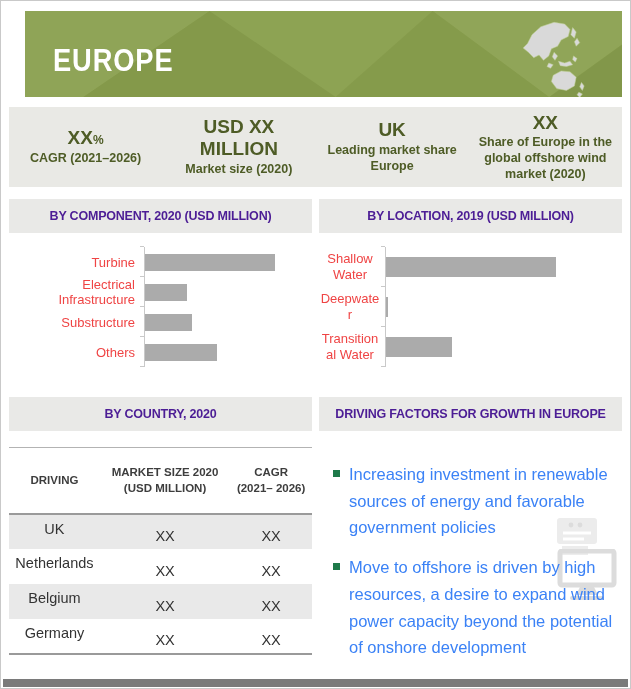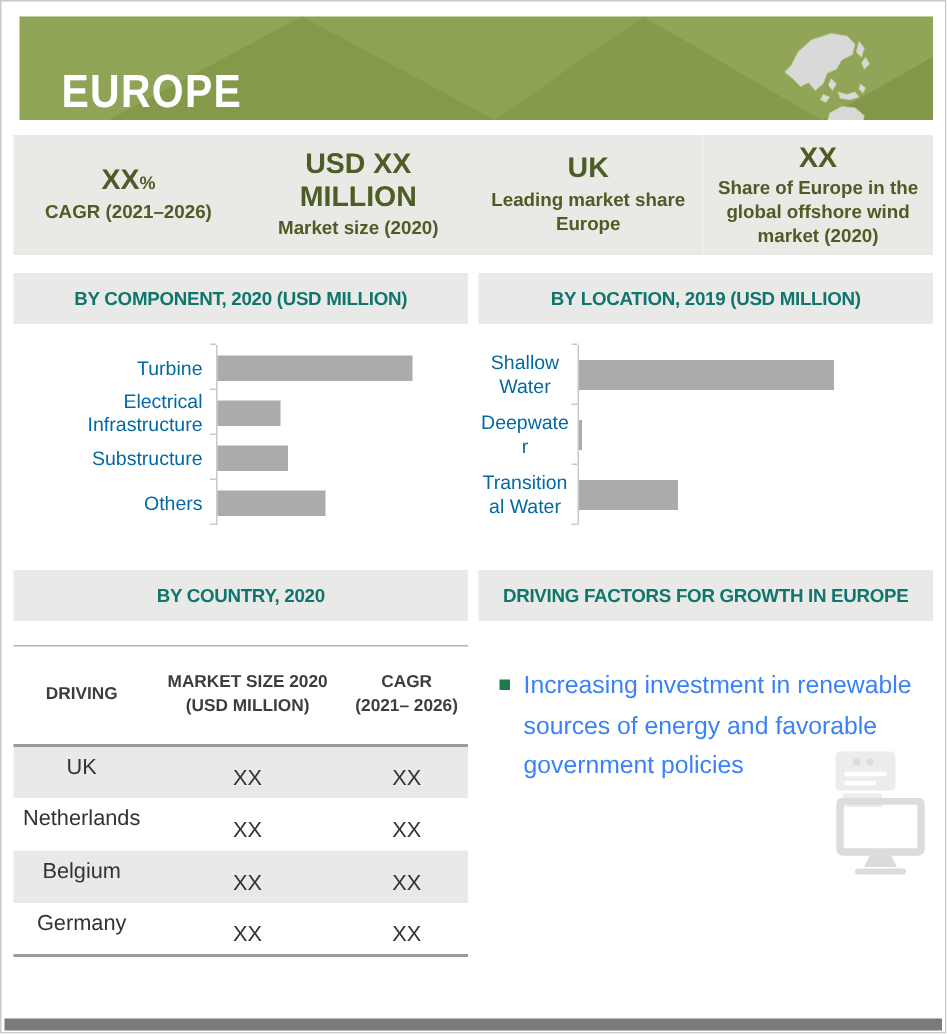--- a/index.html
+++ b/index.html
@@ -6,21 +6,21 @@
   html,body { background:#fff; }
   body { font-family:"Liberation Sans", sans-serif; }
 
   .page{
     position:relative; width:631px; height:689px;
     background:#ffffff; border:1px solid #c9c9c9; overflow:hidden;
   }
 
   
   .banner{
-    position:relative; margin:10px 8px 0 12px; height:69px;
+    position:relative; margin:10px 8px 0 24px; height:86px;
     background:#8aa04e; overflow:hidden;
   }
   .banner-facets{ position:absolute; inset:0; width:100%; height:100%; }
   .banner-title{
     position:absolute; left:28px; top:32px;
     color:#ffffff; font-size:31px; font-weight:bold; letter-spacing:1px;
     transform:scaleX(.88); transform-origin:left center;
   }
   .map-svg{ position:absolute; right:26px; top:6px; width:98px; height:84px; }
 
@@ -33,31 +33,31 @@
   }
   .stat-value{ font-size:19px; font-weight:bold; line-height:1.15; }
   .stat-value .suffix{ font-size:12px; font-weight:bold; }
   .stat-label{ font-size:12.5px; font-weight:bold; line-height:1.25; margin-top:2px; }
 
   
   .headers-row{ display:flex; gap:7px; margin:12px 8px 0 8px; }
   .section-header{
     flex:1; height:34px; background:#e9e9e7;
     display:flex; align-items:center; justify-content:center;
-    color:#0f766e; font-weight:bold; font-size:12.5px; letter-spacing:-0.2px;
+    color:#4c1d95; font-weight:bold; font-size:12.5px; letter-spacing:-0.2px;
   }
 
   
   .charts-row{ display:flex; gap:7px; margin:0 8px; height:152px; }
   .chart{ flex:1; padding-top:14px; }
   .bar-row{ display:flex; align-items:stretch; }
   #chart-component .bar-row{ height:30px; }
   #chart-location  .bar-row{ height:40px; }
   .bar-label{
-    color:#0369a1; font-size:13px; display:flex; align-items:center;
+    color:#ef4444; font-size:13px; display:flex; align-items:center;
   }
   #chart-component .bar-label{ width:135px; justify-content:flex-end; text-align:right; padding-right:9px; }
   #chart-location  .bar-label{ width:66px; justify-content:center; text-align:center; line-height:1.25; overflow-wrap:anywhere; padding-right:4px; }
   .bar-track{
     position:relative; flex:1; border-left:1px solid #c9c9c9;
     display:flex; align-items:center;
   }
   .bar-track::before{
     content:''; position:absolute; left:-5px; top:-1px; width:4px; height:1px; background:#c9c9c9;
   }
@@ -263,18 +263,22 @@
       <svg class="watermark wm-monitor" viewBox="0 0 62 52" aria-hidden="true">
         <rect x="4" y="2" width="54" height="34" rx="2" fill="none" stroke="#dcdcdc" stroke-width="5"></rect>
         <polygon points="24,38 38,38 42,46 20,46" fill="#dcdcdc"></polygon>
         <rect x="14" y="47" width="34" height="4" rx="2" fill="#dcdcdc"></rect>
       </svg>
       <ul class="factors-list" id="factors-list" style="color: #3b82f6;">
           <li>
             <span class="bullet-square" style="background: rgb(30, 122, 74);"></span>
             <span>Increasing investment in renewable sources of energy and favorable government policies</span>
           </li>
+          <li>
+            <span class="bullet-square" style="background: rgb(30, 122, 74);"></span>
+            <span>Move to offshore is driven by high resources, a desire to expand wind power capacity beyond the potential of onshore development</span>
+          </li>
         </ul>
     </div>
   </div>
 
   <div class="footer-bar"></div>
 </div>
 
 </body></html>

